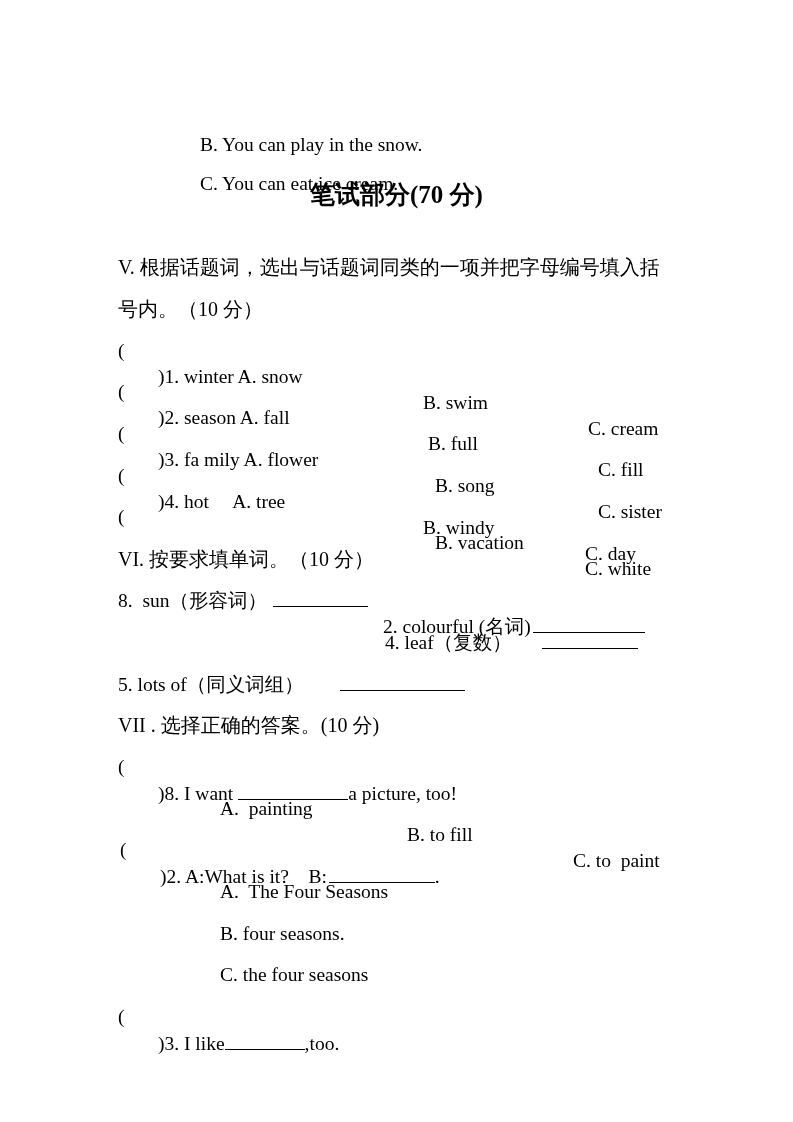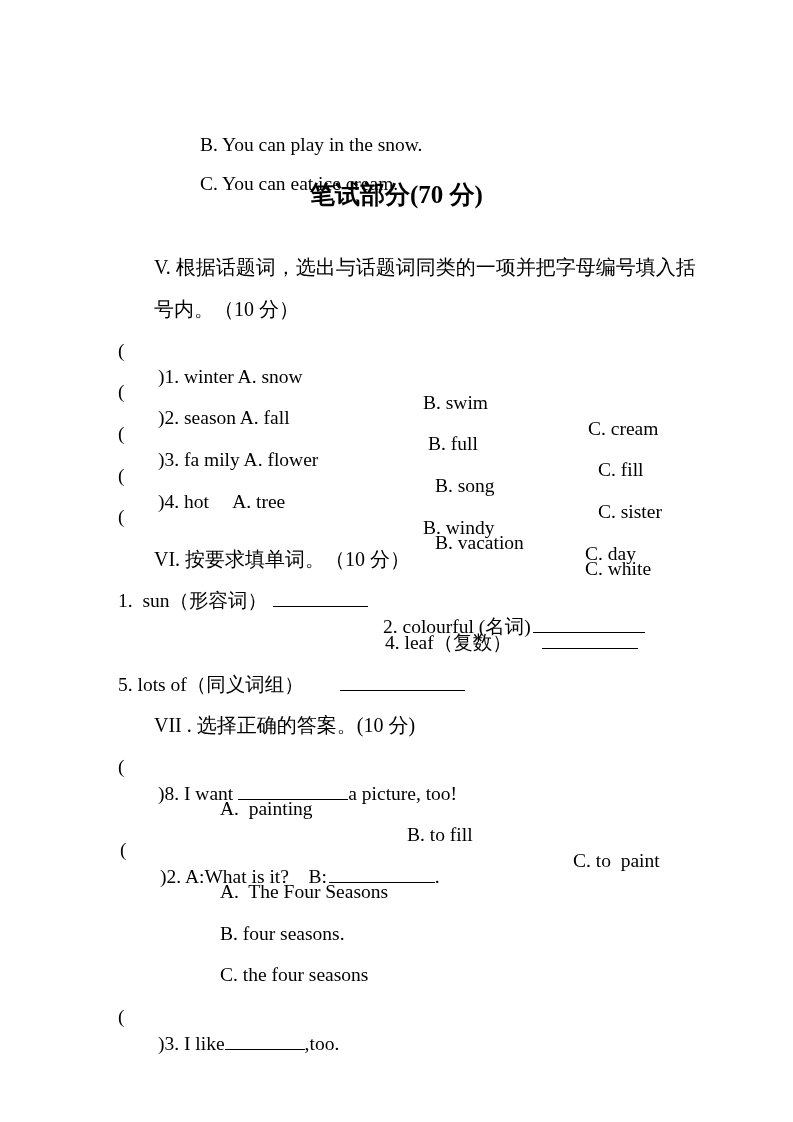--- a/index.html
+++ b/index.html
@@ -14,21 +14,21 @@
   .line {
     position:absolute;
     left:0; right:0;
     font-size:19.5px;
     line-height:26px;
     white-space:pre;
     text-align:right;
   }
   .abs { position:absolute; white-space:pre; }
   .flow { position:absolute; white-space:pre; }
-  .cjk { font-size:20px;margin-left:36px; }
+  .cjk { font-size:20px; }
   .heading {
     position:absolute; left:0; right:0;
     text-align:center;
     font-weight:bold;
     font-size:25px;
     line-height:30px;
   }
   .blank {
     display:inline-block;
     border-bottom:1.6px solid #000;
@@ -82,21 +82,21 @@
 <div class="line" style="top:478px">
   <span class="abs" style="left:118px">(</span>
   <span class="abs" style="left:435px">B. vacation</span>
   <span class="abs" style="left:585px">C. white</span>
 </div>
 
 <div class="line cjk" style="top:520px">
   <span class="abs" style="left:118px">VI. 按要求填单词。（10 分）</span>
 </div>
 <div class="line" style="top:561px">
-  <span class="flow" style="left:118px"><span>1.  sun（形容词）</span><span class="blank" style="width:95px;margin-left:6px"></span></span>
+  <span class="flow" style="left:118px"><span>8.  sun（形容词）</span><span class="blank" style="width:95px;margin-left:6px"></span></span>
   <span class="flow" style="left:383px"><span>2. colourful (名词)</span><span class="blank" style="width:112px;margin-left:2px"></span></span>
 </div>
 <div class="line" style="top:603px">
   <span class="flow" style="left:385px"><span>4. leaf（复数）</span><span class="blank" style="width:96px;margin-left:30px"></span></span>
 </div>
 <div class="line" style="top:645px">
   <span class="flow" style="left:118px"><span>5. lots of（同义词组）</span><span class="blank" style="width:125px;margin-left:36px"></span></span>
 </div>
 
 <div class="line cjk" style="top:686px">

